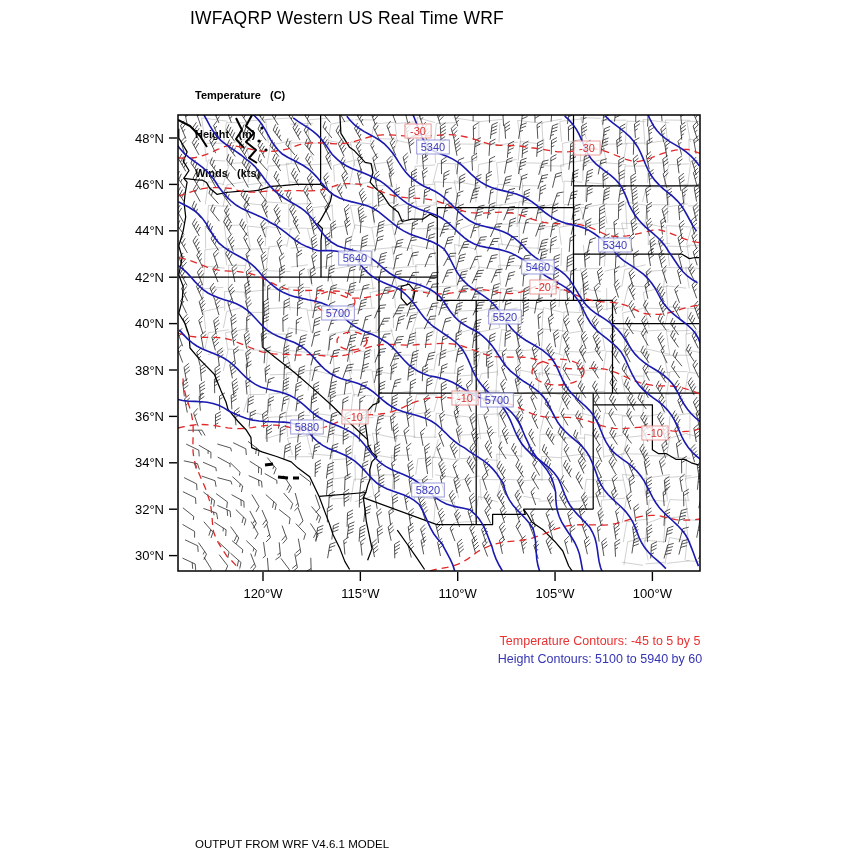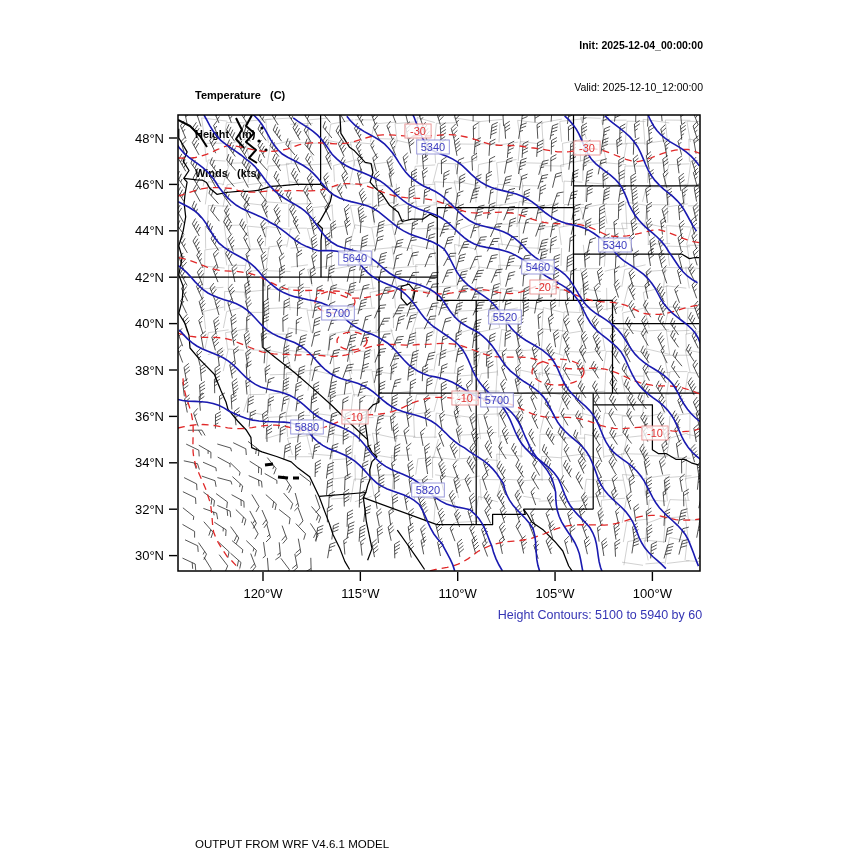--- a/index.html
+++ b/index.html
@@ -11,24 +11,21 @@
   .varlegend{position:absolute;left:195px;top:63px;font-size:11px;line-height:13px;white-space:pre;font-weight:bold;}
   svg#wrf-map{position:absolute;left:0;top:0;}
   .hleg{position:absolute;left:445px;top:608px;width:310px;text-align:center;font-size:12.5px;white-space:pre;}
   .tleg{position:absolute;left:445px;top:634px;width:310px;text-align:center;font-size:12.5px;white-space:pre;}
   .footer{position:absolute;left:195px;top:811px;font-size:11.5px;line-height:13.5px;white-space:pre;}
 </style>
 </head>
 <body>
 
 <div class="page">
-  <div class="stamps">
-    <div class="init">Init: 2025-12-04_00:00:00</div>
-    <div class="valid">Valid: 2025-12-10_12:00:00</div>
-  </div>
+  <div class="title">IWFAQRP Western US Real Time WRF</div>
   <div class="varlegend">
     <div>Temperature   (C)</div>
     <div>Height   (m)</div>
     <div>Winds   (kts)</div>
   </div>
 
   <svg id="wrf-map" width="850" height="850" viewBox="0 0 850 850">
       <defs>
         <clipPath id="mapclip">
           <rect x="178" y="115" width="522" height="456"></rect>
@@ -166,18 +163,19 @@
         <text x="360.35" y="598" text-anchor="middle" font-size="13" font-family="Liberation Sans, sans-serif" fill="#000">115°W</text>
         <line x1="457.7" y1="572" x2="457.7" y2="581" stroke="#000" stroke-width="1.4"></line>
         <text x="457.7" y="598" text-anchor="middle" font-size="13" font-family="Liberation Sans, sans-serif" fill="#000">110°W</text>
         <line x1="555.05" y1="572" x2="555.05" y2="581" stroke="#000" stroke-width="1.4"></line>
         <text x="555.05" y="598" text-anchor="middle" font-size="13" font-family="Liberation Sans, sans-serif" fill="#000">105°W</text>
         <line x1="652.4" y1="572" x2="652.4" y2="581" stroke="#000" stroke-width="1.4"></line>
         <text x="652.4" y="598" text-anchor="middle" font-size="13" font-family="Liberation Sans, sans-serif" fill="#000">100°W</text>
       </g>
     </svg>
 
-  <div class="hleg" style="color: rgb(52, 52, 180);">Height Contours: 5100 to 5940 by 60</div>
+  <div class="hleg" style="color: rgb(52, 52, 180); margin-top: 44px;">Height Contours: 5100 to 5940 by 60</div>
+  <div class="tleg" style="color: rgb(232, 50, 50);">Temperature Contours: -45 to 5 by 5</div>
   <div class="footer">
     <div>OUTPUT FROM WRF V4.6.1 MODEL</div>
     
   </div>
 </div>
 
 </body></html>

